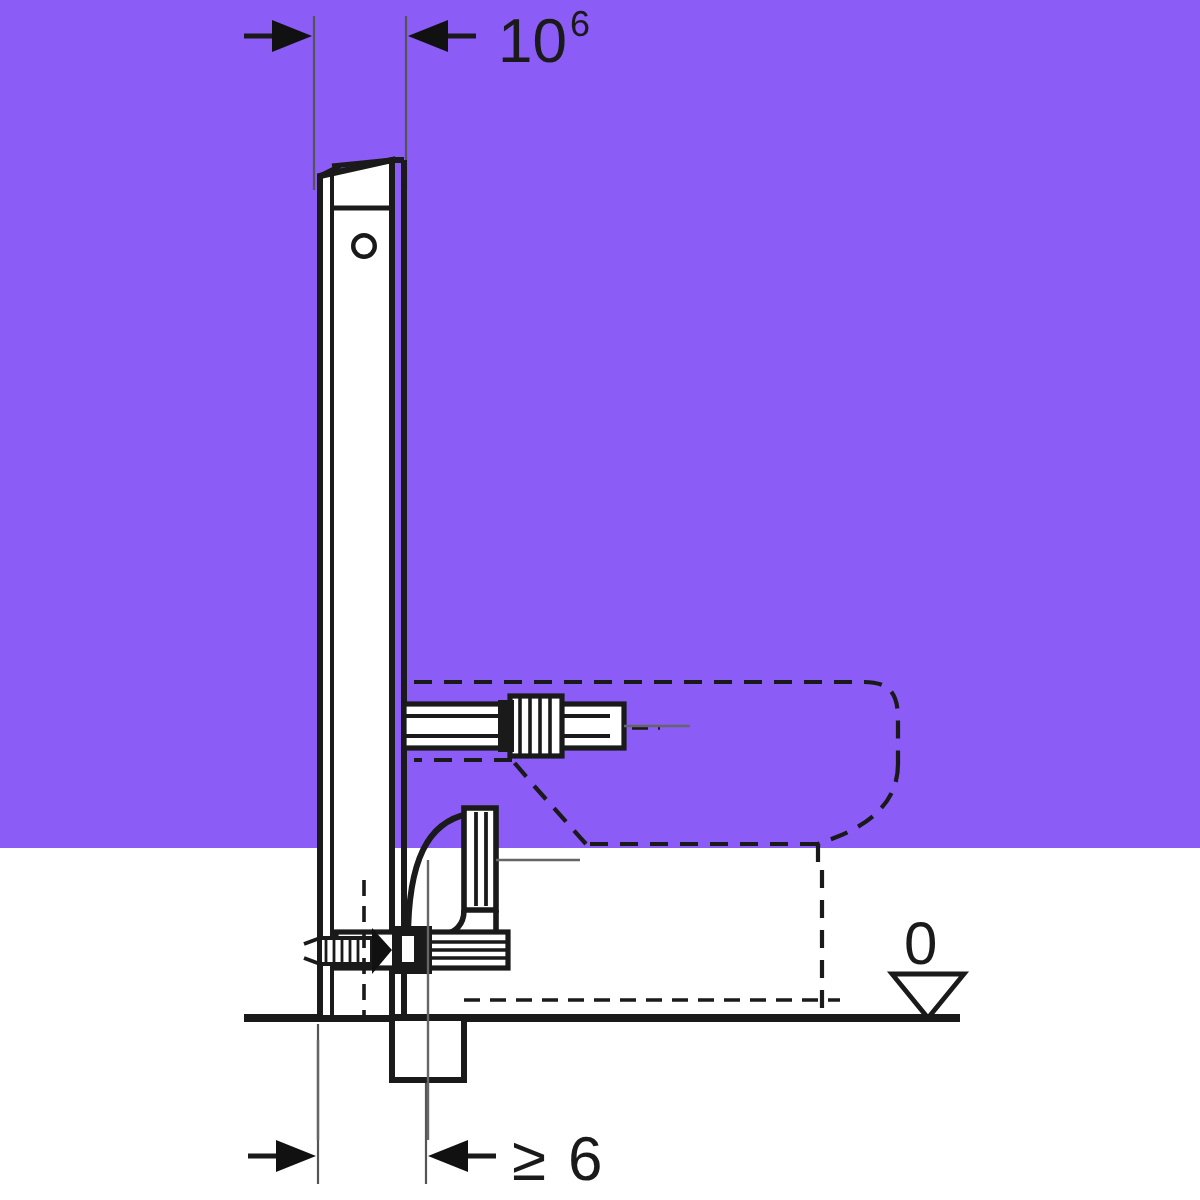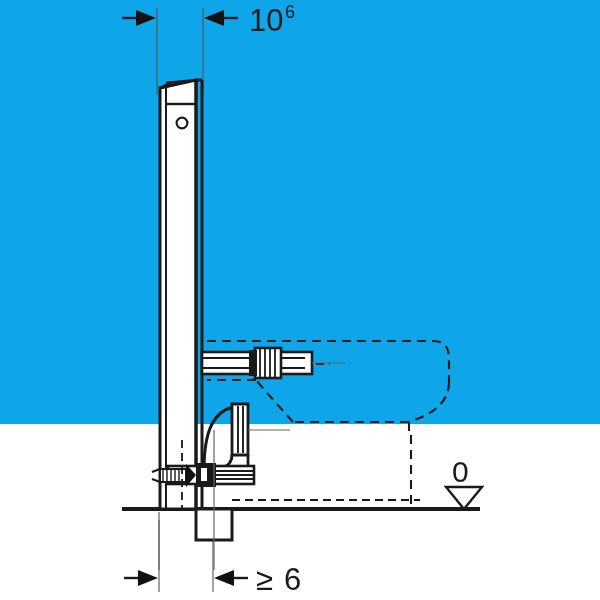--- a/index.html
+++ b/index.html
@@ -10,21 +10,21 @@
   body {
     width: 600px;
     height: 600px;
     font-family: "Liberation Sans", sans-serif;
     overflow: hidden;
   }
   #drawing-root {
     position: relative;
     width: 600px;
     height: 424px;
-    background: #0ea5e9;
+    background: #8b5cf6;
     text-decoration: underline;
   }
   svg.tech-drawing {
     display: block;
     width: 600px;
     height: 600px;
   }
   .dim-text {
     font-family: "Liberation Sans", sans-serif;
     font-size: 31px;

